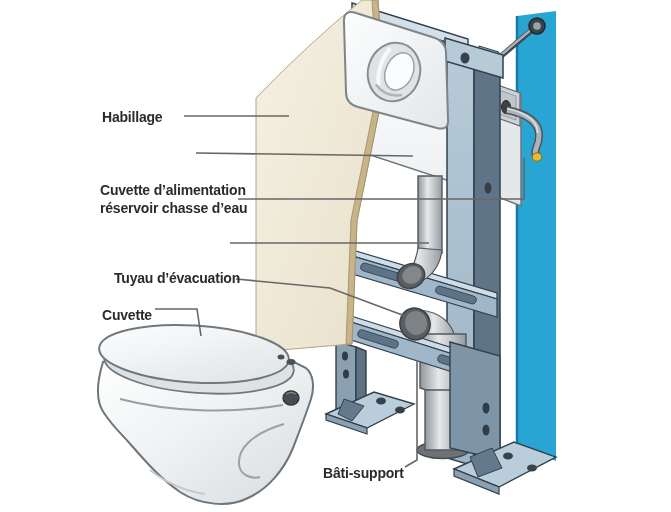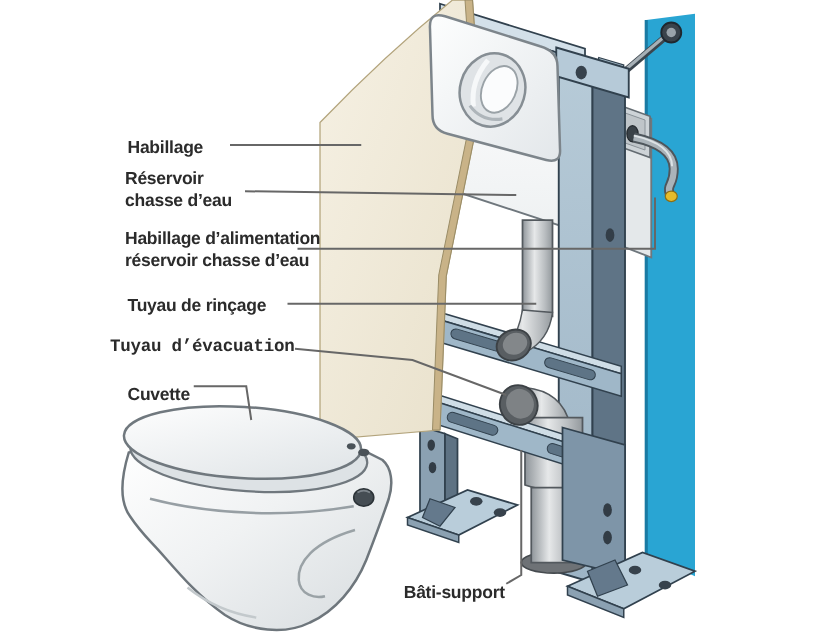--- a/index.html
+++ b/index.html
@@ -5,21 +5,21 @@
   html,body{margin:0;padding:0;background:#ffffff;}
   .stage{position:relative;width:671px;height:512px;background:#ffffff;overflow:hidden;
          font-family:"Liberation Sans", sans-serif;padding-left:24px;}
   .stage svg{position:absolute;left:0;top:0;}
   .lbl{position:absolute;font:bold 14px/18px "Liberation Sans", sans-serif;
        color:#2b2b2b;white-space:pre-line;letter-spacing:-0.2px;}
   .lbl-habillage{left:102px;top:108px;}
   .lbl-reservoir{left:100px;top:133px;}
   .lbl-flexible{left:100px;top:181px;}
   .lbl-rincage{left:102px;top:235px;}
-  .lbl-evacuation{left:88px;top:269px;font-family:Liberation Mono, monospace;}
+  .lbl-evacuation{left:114px;top:269px;}
   .lbl-cuvette{left:102px;top:306px;}
   .lbl-bati{left:323px;top:464px;}
 </style>
 </head>
 <body>
 
 <div class="stage">
 <svg width="671" height="512" viewBox="0 0 671 512">
   <defs>
     <linearGradient id="gCistern" x1="0" y1="0" x2="0" y2="1">
@@ -193,21 +193,18 @@
     <path d="M 196 153 L 413 156"></path>
     <path d="M 238 199 L 524 199 L 524 158"></path>
     <path d="M 230 243 L 429 243"></path>
     <path d="M 236 279 L 330 288 L 405 316"></path>
     <path d="M 155 309 L 197 309 L 201 336"></path>
     <path d="M 405 467 L 417 460 L 417 360"></path>
   </g>
 </svg>
 
   <div class="lbl lbl-habillage">Habillage</div>
-  <div class="lbl lbl-reservoir">Réservoir
-chasse d’eau</div>
-  <div class="lbl lbl-flexible">Habillage d’alimentation
+  <div class="lbl lbl-flexible">Cuvette d’alimentation
 réservoir chasse d’eau</div>
-  <div class="lbl lbl-rincage">Tuyau de rinçage</div>
   <div class="lbl lbl-evacuation">Tuyau d’évacuation</div>
   <div class="lbl lbl-cuvette">Cuvette</div>
   <div class="lbl lbl-bati">Bâti-support</div>
 </div>
 
 </body></html>

